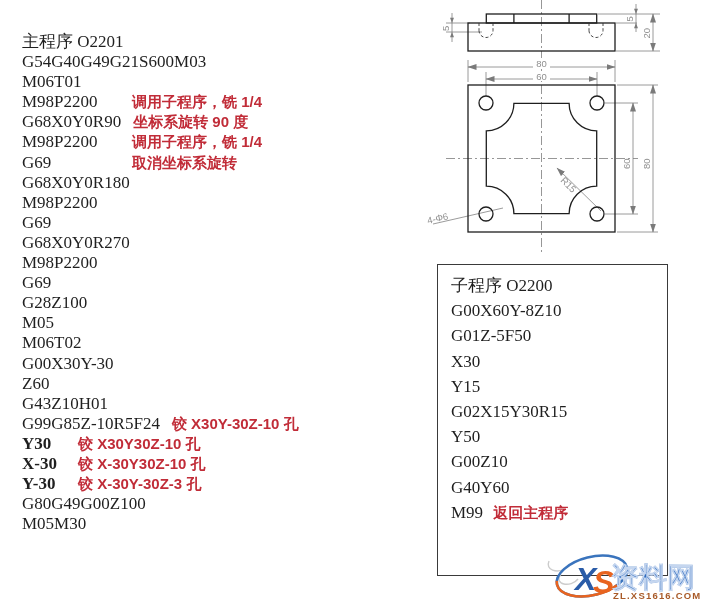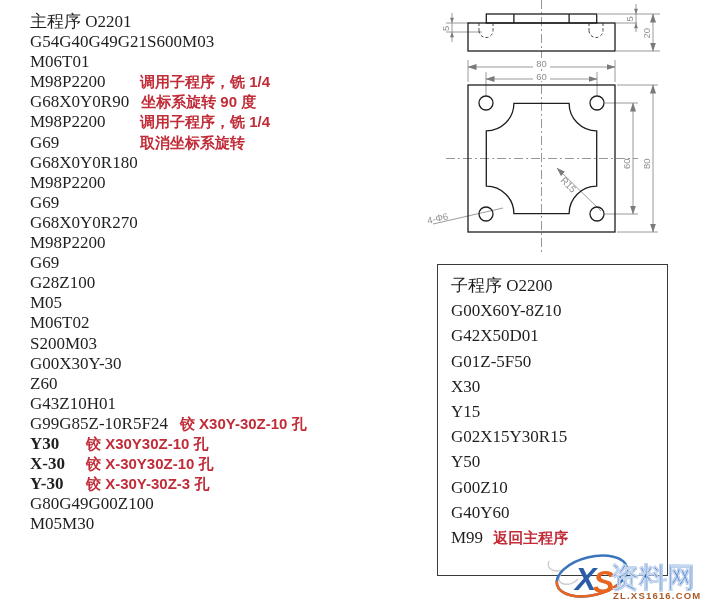--- a/index.html
+++ b/index.html
@@ -2,22 +2,22 @@
 <html><head>
 <meta charset="utf-8">
 <style>
   html,body{margin:0;padding:0;}
   body{
     width:713px;height:602px;position:relative;overflow:hidden;
     background:#ffffff;color:#1f1f1f;
     font-family:"Liberation Serif", serif;
   }
   #main-program{
-    position:absolute;left:22px;top:12px;
-    font-size:17px;line-height:20.1px;white-space:nowrap;margin-left:8px;
+    position:absolute;left:22px;top:32px;
+    font-size:17px;line-height:20.1px;white-space:nowrap;
   }
   .pline .code{display:inline-block;}
   .pline.c1 .code{min-width:98px;}
   .pline.c2 .code{min-width:44px;font-weight:bold;}
   .comment{
     color:#c12c38;
     font-family:"Liberation Sans", sans-serif;
     font-size:15px;margin-left:12px;font-weight:bold;
   }
   #sub-box{
@@ -48,40 +48,38 @@
       <div class="pline c1"><span class="code">G69</span><span class="comment">取消坐标系旋转</span></div>
       <div class="pline"><span class="code">G68X0Y0R180</span></div>
       <div class="pline"><span class="code">M98P2200</span></div>
       <div class="pline"><span class="code">G69</span></div>
       <div class="pline"><span class="code">G68X0Y0R270</span></div>
       <div class="pline"><span class="code">M98P2200</span></div>
       <div class="pline"><span class="code">G69</span></div>
       <div class="pline"><span class="code">G28Z100</span></div>
       <div class="pline"><span class="code">M05</span></div>
       <div class="pline"><span class="code">M06T02</span></div>
-      <div class="pline"><span class="code">S200M03</span></div>
       <div class="pline"><span class="code">G00X30Y-30</span></div>
       <div class="pline"><span class="code">Z60</span></div>
       <div class="pline"><span class="code">G43Z10H01</span></div>
       <div class="pline"><span class="code">G99G85Z-10R5F24</span><span class="comment">铰 X30Y-30Z-10 孔</span></div>
       <div class="pline c2"><span class="code">Y30</span><span class="comment">铰 X30Y30Z-10 孔</span></div>
       <div class="pline c2"><span class="code">X-30</span><span class="comment">铰 X-30Y30Z-10 孔</span></div>
       <div class="pline c2"><span class="code">Y-30</span><span class="comment">铰 X-30Y-30Z-3 孔</span></div>
       <div class="pline"><span class="code">G80G49G00Z100</span></div>
       <div class="pline"><span class="code">M05M30</span></div>
     </div>
 </div>
 
 <div id="sub-box">
   <div class="pline">
     <span class="code">子程序 O2200</span>
   </div>
   <div id="sub-lines">
       <div class="pline"><span class="code">G00X60Y-8Z10</span></div>
-      <div class="pline"><span class="code">G42X50D01</span></div>
       <div class="pline"><span class="code">G01Z-5F50</span></div>
       <div class="pline"><span class="code">X30</span></div>
       <div class="pline"><span class="code">Y15</span></div>
       <div class="pline"><span class="code">G02X15Y30R15</span></div>
       <div class="pline"><span class="code">Y50</span></div>
       <div class="pline"><span class="code">G00Z10</span></div>
       <div class="pline"><span class="code">G40Y60</span></div>
       <div class="pline"><span class="code">M99</span><span class="comment">返回主程序</span></div>
     </div>
 </div>

